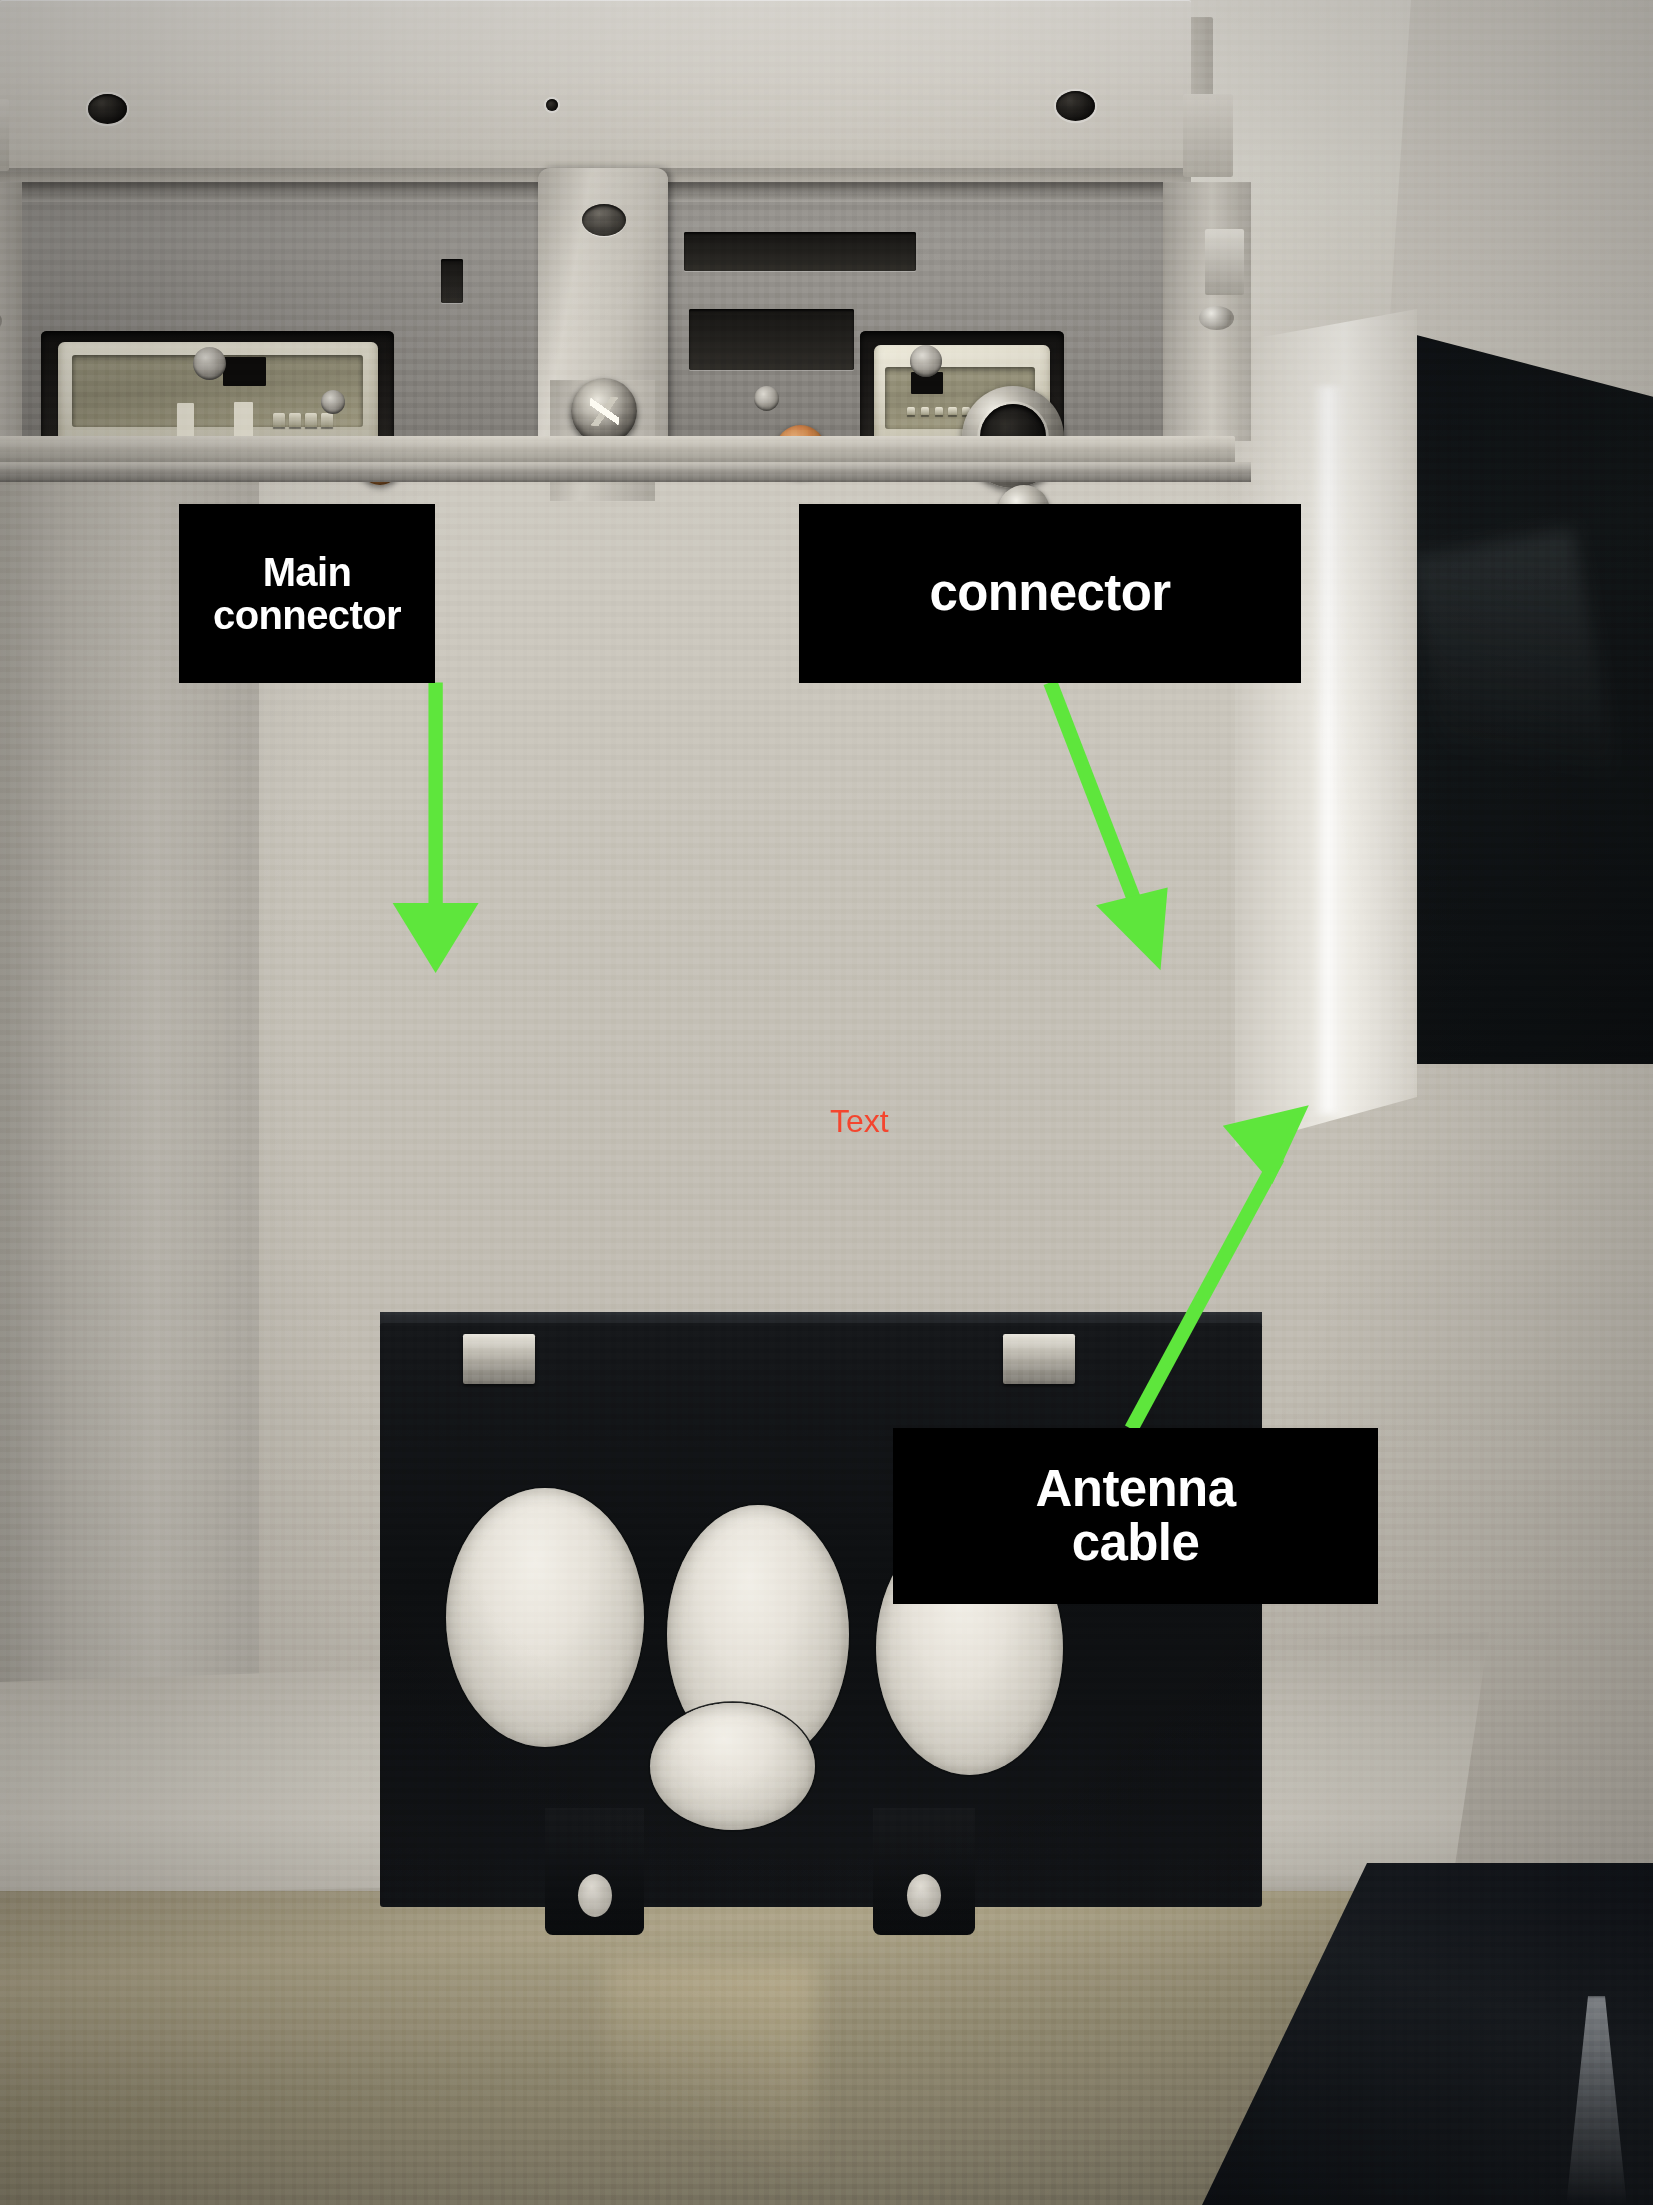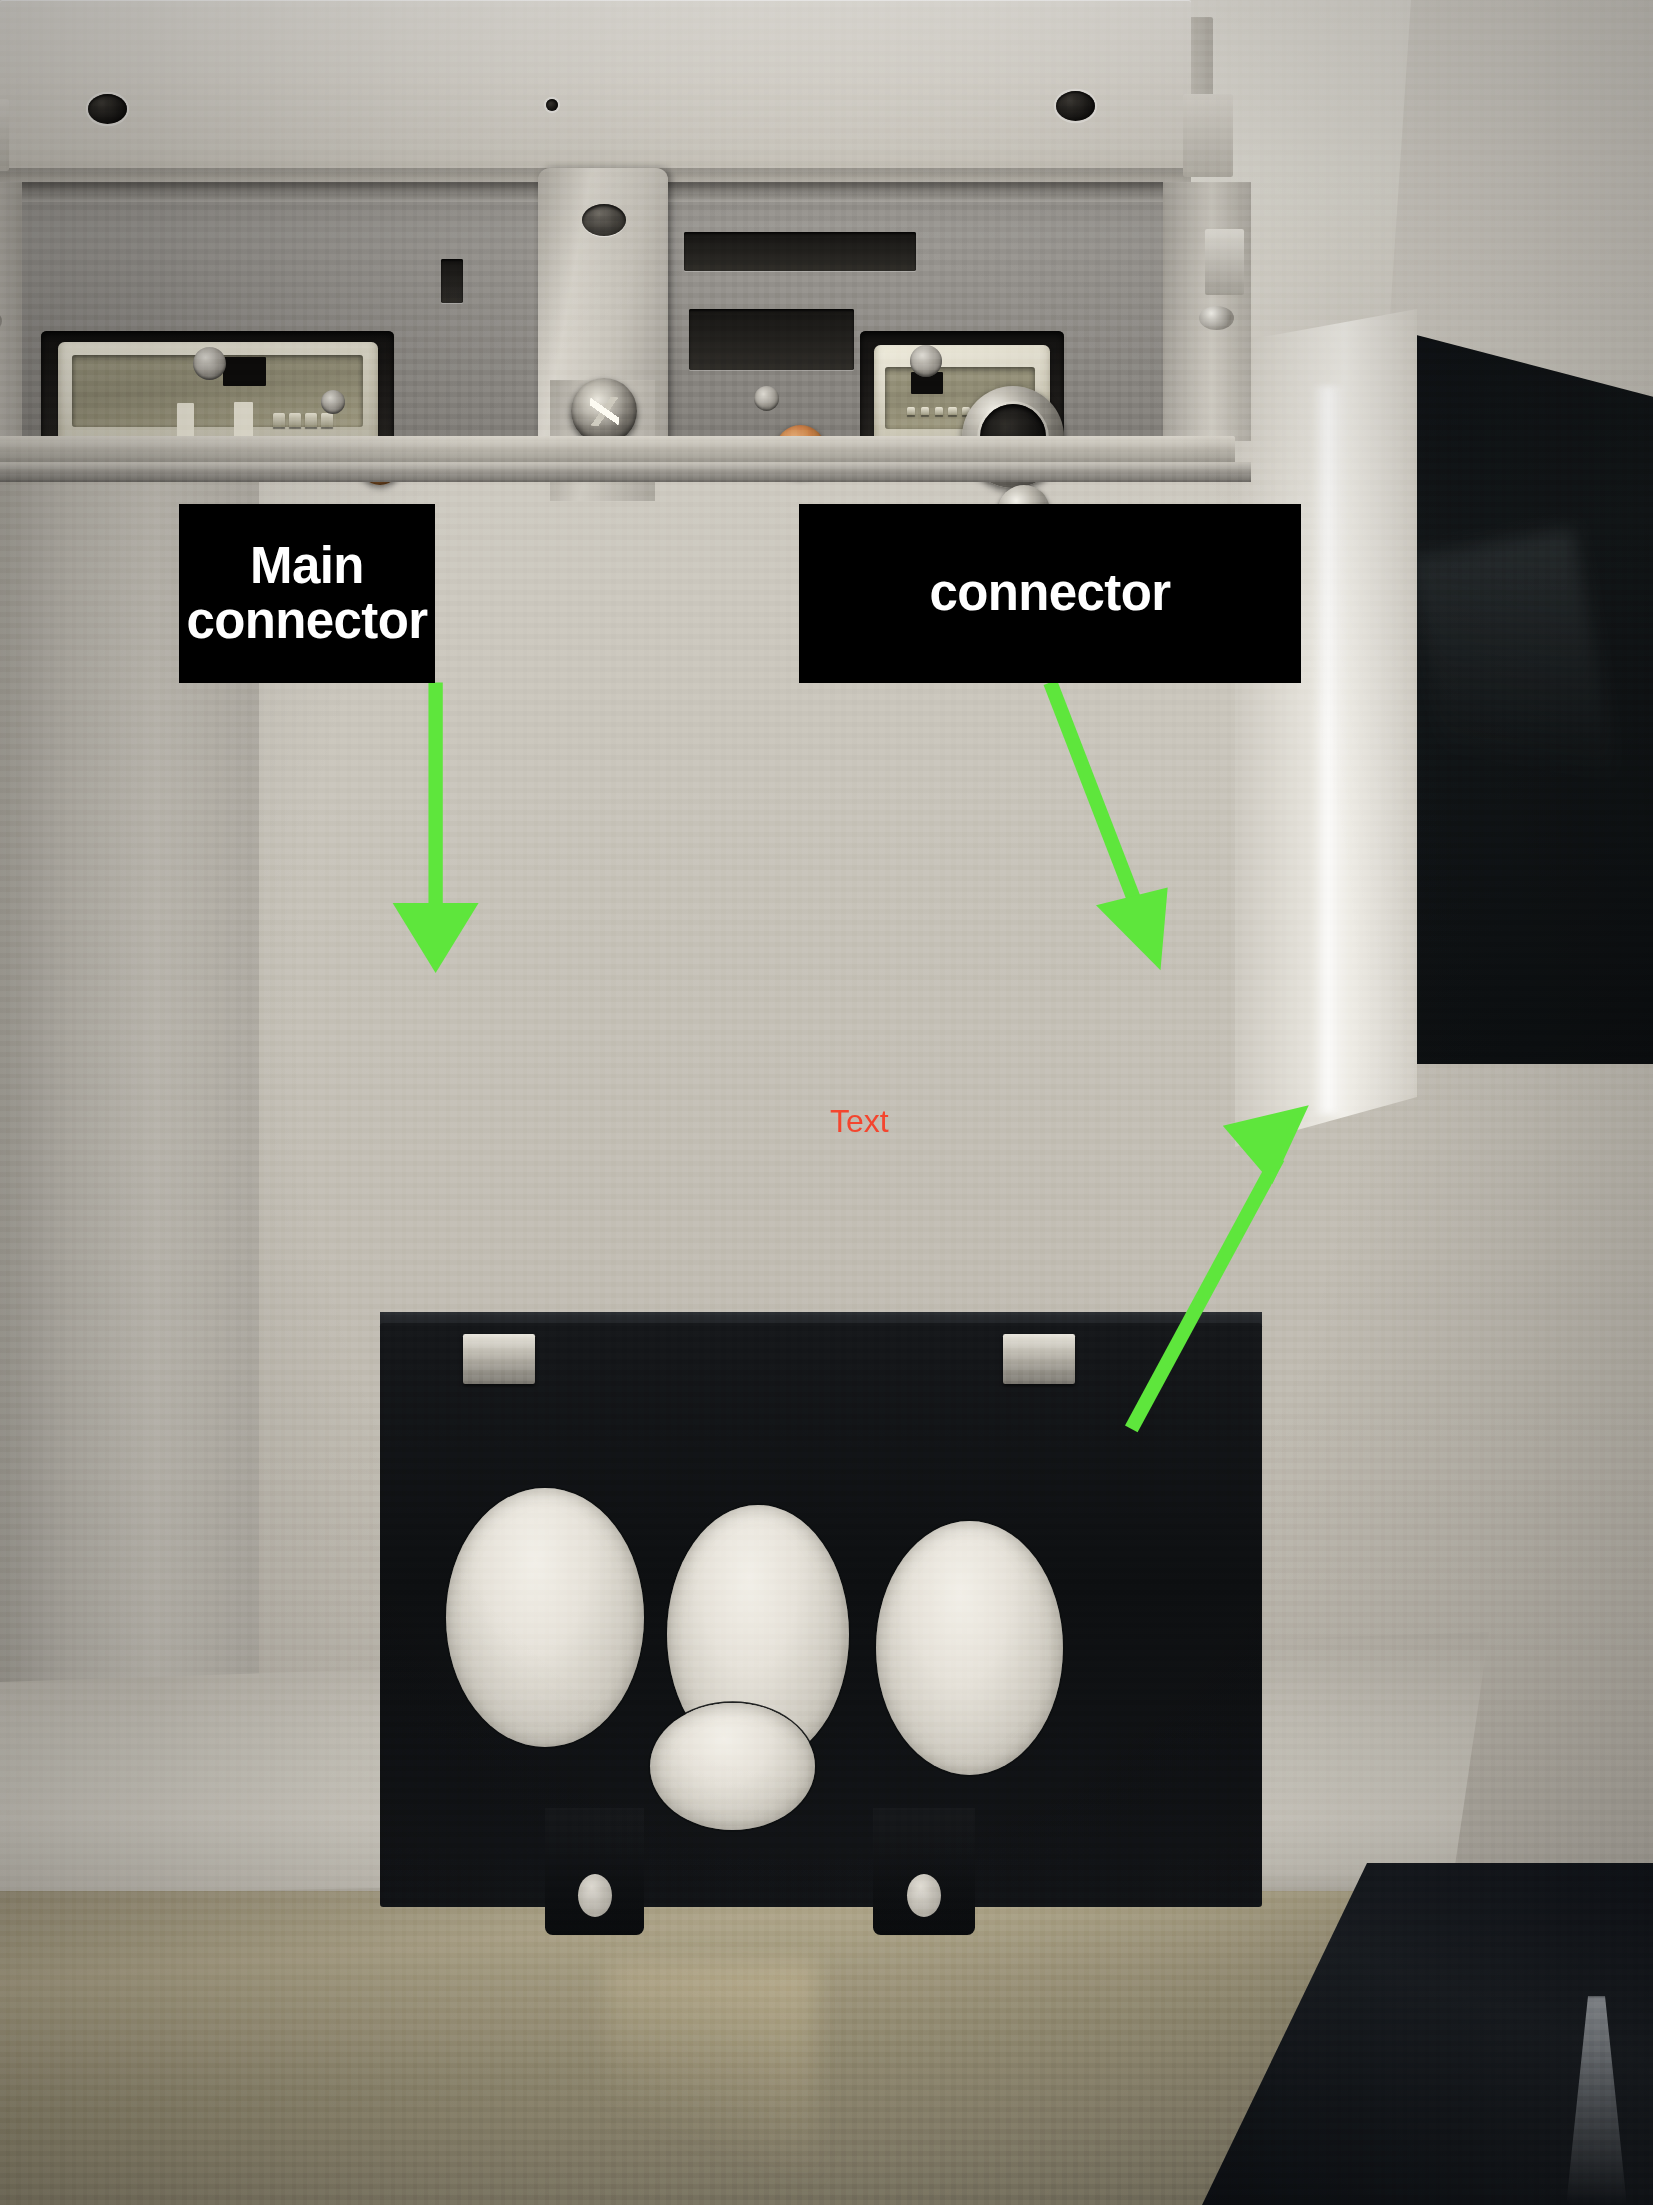--- a/index.html
+++ b/index.html
@@ -327,21 +327,21 @@
   }
 
   
   .note{
     position:absolute;background:#000;color:#fff;
     display:flex;flex-direction:column;align-items:center;justify-content:center;
     text-align:center;font-weight:bold;letter-spacing:-0.6px;line-height:1.06;
     z-index:60;
   }
   .note span{display:block;white-space:nowrap;}
-  #note-main{left:179px;top:504px;width:256px;height:179px;font-size:51px;}
+  #note-main{left:179px;top:504px;width:256px;height:179px;font-size:40px;}
   #note-other{left:799px;top:504px;width:502px;height:179px;font-size:51px;}
   #note-antenna{left:893px;top:1428px;width:485px;height:176px;font-size:51px;}
 
   #arrows{position:absolute;left:0;top:0;width:1654px;height:2205px;z-index:55;pointer-events:none;}
 
   .redtext{
     position:absolute;left:830px;top:1103px;
     color:#f4452e;font-size:32px;font-weight:400;z-index:70;
     font-family:"Liberation Sans","DejaVu Sans",sans-serif;
   }
@@ -498,17 +498,21 @@
 
   <div class="note" id="note-main">
     <span>Main</span>
     <span>connector</span>
   </div>
 
   <div class="note" id="note-other">
     <span>connector</span>
   </div>
 
+  <div class="note" id="note-antenna">
+    <span>Antenna</span>
+    <span>cable</span>
+  </div>
 
   <div class="redtext">Text</div>
 
 </div>
 
 
 </body></html>

